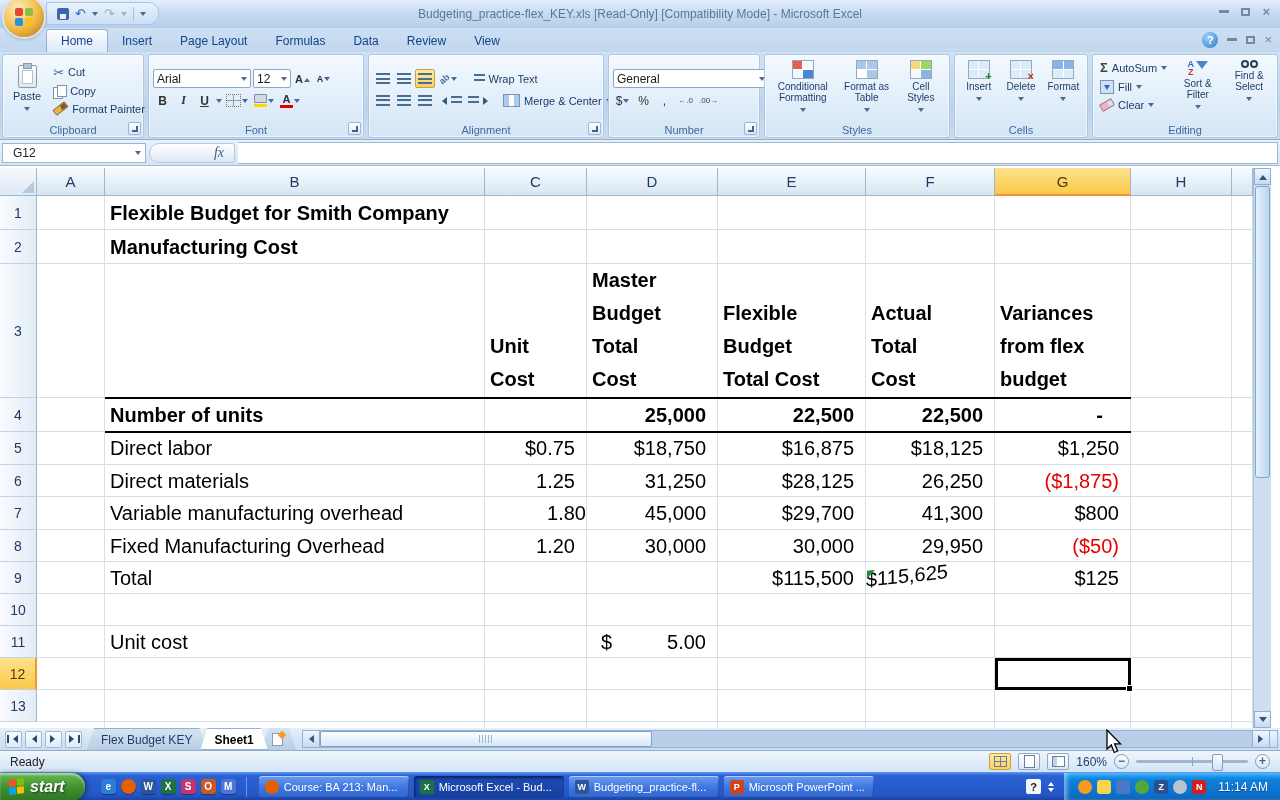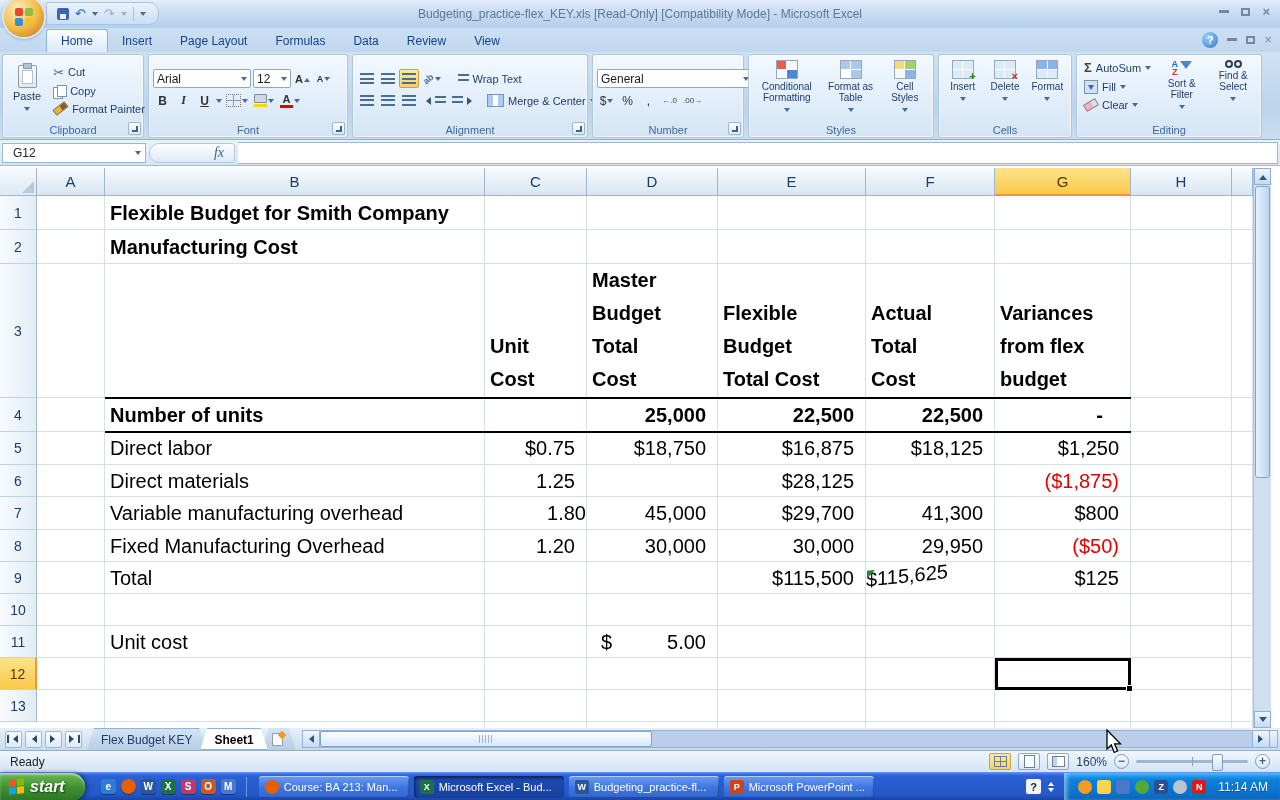--- a/index.html
+++ b/index.html
@@ -334,21 +334,21 @@
               <span>Format Painter</span>
             </div>
         </div>
       </div>
       <div class="gfoot">
           <span>Clipboard</span>
           <span class="launch"></span>
         </div>
     </div>
 
-    <div class="grp" style="width:200px">
+    <div class="grp" style="width:216px">
       <div class="gbody">
         <div class="gcol">
           <div class="grow">
             <div class="combo" style="width:98px">
                 <span>Arial</span>
                 <span class="caret"></span>
               </div>
             <div class="combo" style="width:38px">
                 <span>12</span>
                 <span class="caret"></span>
@@ -687,21 +687,23 @@
       <div class="cell num b" style="left: 866px; top: 230px; width: 129px; height: 34px;">22,500</div>
       <div class="cell num b dash" style="left: 995px; top: 230px; width: 136px; height: 34px;">-</div>
       <div class="cell " style="left: 105px; top: 264px; width: 380px; height: 33px;">Direct labor</div>
       <div class="cell num" style="left: 485px; top: 264px; width: 102px; height: 33px;">$0.75</div>
       <div class="cell num" style="left: 587px; top: 264px; width: 131px; height: 33px;">$18,750</div>
       <div class="cell num" style="left: 718px; top: 264px; width: 148px; height: 33px;">$16,875</div>
       <div class="cell num" style="left: 866px; top: 264px; width: 129px; height: 33px;">$18,125</div>
       <div class="cell num" style="left: 995px; top: 264px; width: 136px; height: 33px;">$1,250</div>
       <div class="cell " style="left: 105px; top: 297px; width: 380px; height: 32px;">Direct materials</div>
       <div class="cell num" style="left: 485px; top: 297px; width: 102px; height: 32px;">1.25</div>
+      <div class="cell num" style="left: 587px; top: 297px; width: 131px; height: 32px;">31,250</div>
       <div class="cell num" style="left: 718px; top: 297px; width: 148px; height: 32px;">$28,125</div>
+      <div class="cell num" style="left: 866px; top: 297px; width: 129px; height: 32px;">26,250</div>
       <div class="cell num red" style="left: 995px; top: 297px; width: 136px; height: 32px;">($1,875)</div>
       <div class="cell " style="left: 105px; top: 329px; width: 380px; height: 33px;">Variable manufacturing overhead</div>
       <div class="cell num" style="left: 496px; top: 329px; width: 102px; height: 33px;">1.80</div>
       <div class="cell num" style="left: 587px; top: 329px; width: 131px; height: 33px;">45,000</div>
       <div class="cell num" style="left: 718px; top: 329px; width: 148px; height: 33px;">$29,700</div>
       <div class="cell num" style="left: 866px; top: 329px; width: 129px; height: 33px;">41,300</div>
       <div class="cell num" style="left: 995px; top: 329px; width: 136px; height: 33px;">$800</div>
       <div class="cell " style="left: 105px; top: 362px; width: 380px; height: 32px;">Fixed Manufacturing Overhead</div>
       <div class="cell num" style="left: 485px; top: 362px; width: 102px; height: 32px;">1.20</div>
       <div class="cell num" style="left: 587px; top: 362px; width: 131px; height: 32px;">30,000</div>

